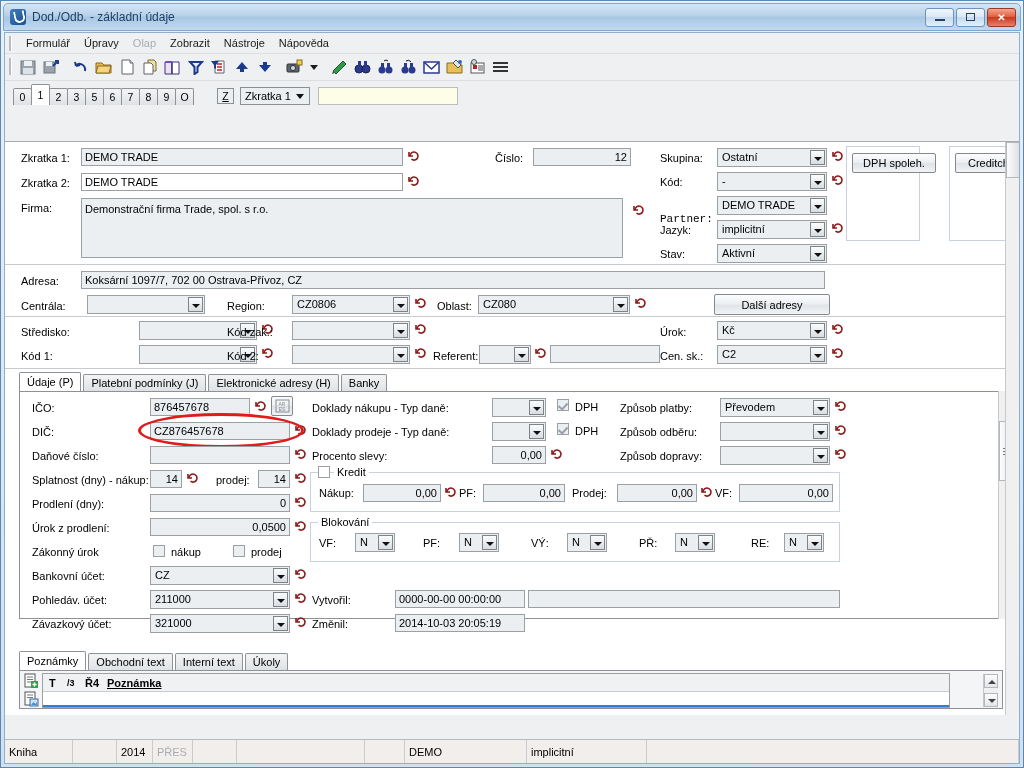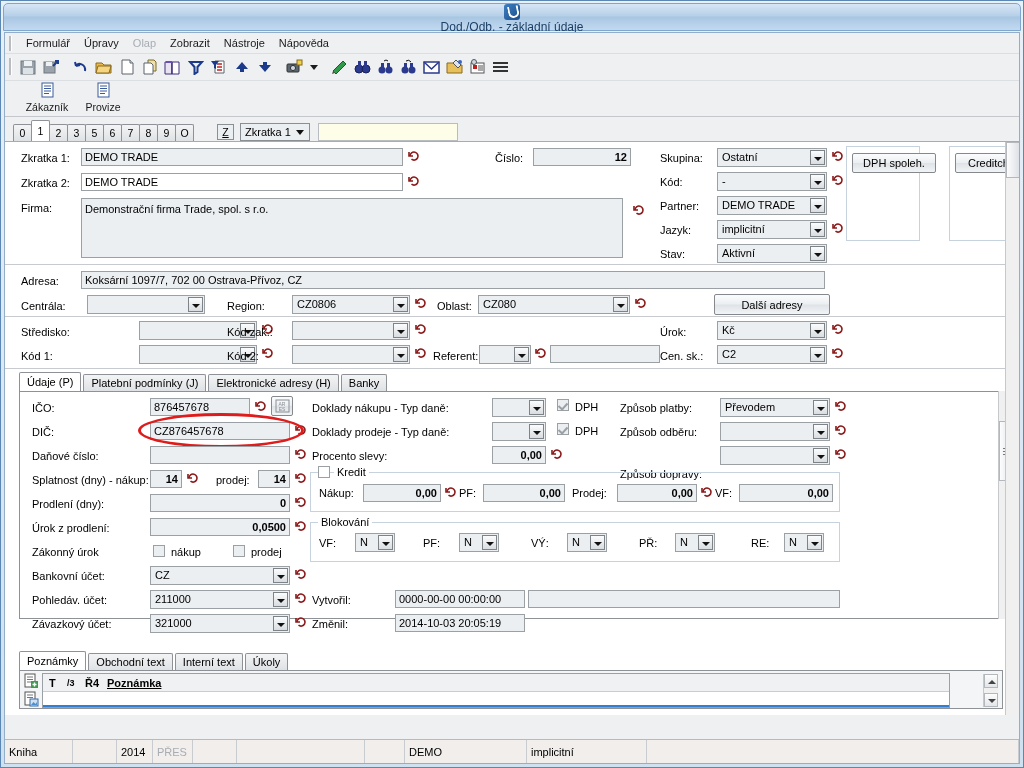--- a/index.html
+++ b/index.html
@@ -17,21 +17,21 @@
     background: linear-gradient(to bottom, #e8f0f8 0%, #cfe0f0 100%);
     border: 1px solid #5b87b5;
   }
 
   
   .titlebar {
     position: absolute; left: 2px; top: 2px; right: 2px; height: 28px;
     background: linear-gradient(to bottom, #d6e6f5 0%, #b7d0e8 45%, #a8c6e2 50%, #c2daf0 100%);
     border: 1px solid #7fa6cc;
     border-radius: 5px 5px 0 0;
-    display: flex; align-items: center; flex-direction: column;
+    display: flex; align-items: center;
   }
   .title-icon {
     width: 16px; height: 16px; margin-left: 6px; margin-right: 6px;
     background: linear-gradient(135deg,#3d7ec0,#1c4f8c);
     border-radius: 3px; position: relative; flex: none;
   }
   .title-icon:after {
     content: ""; position: absolute; left: 4px; top: 2px;
     width: 7px; height: 10px; border: 2px solid #fff;
     border-radius: 0 0 6px 6px; border-top: none; transform: rotate(-12deg);
@@ -116,21 +116,21 @@
               border-top:1px solid #a8acb0; }
   .grp { border-bottom: 1px solid #c7cbcf; position: relative; }
 
   .lbl { position:absolute; font-size:11px; color:#000; white-space:nowrap; }
 
   input.fld, .fld {
     position:absolute; background:#eceff2; border:1px solid #9ba0a5;
     font-family:"Liberation Sans", sans-serif; font-size:11px; color:#000;
     padding: 0 3px; height:18px; line-height:16px;
   }
-  .fld.num { text-align: right; font-weight: bold; }
+  .fld.num { text-align: right; }
   .fld.white { background:#fff; }
   .combo { position:absolute; height:19px; background:#eceff2; border:1px solid #9ba0a5;
            font-size:11px; line-height:17px; padding-left:4px; color:#000; }
   .combo .btn {
     position:absolute; right:1px; top:1px; width:15px; height:15px;
     border:1px solid #7e8388; background: linear-gradient(to bottom,#fbfcfd,#d9dde1);
   }
   .combo .btn:after { content:""; position:absolute; left:3px; top:6px;
     border-left:4px solid transparent; border-right:4px solid transparent; border-top:4px solid #111; }
 
@@ -364,40 +364,20 @@
       </div>
       <div class="tbbtn">
         <svg width="17" height="14">
             <rect x="1" y="2" width="15" height="2" fill="#333"></rect>
             <rect x="1" y="6" width="15" height="2" fill="#333"></rect>
             <rect x="1" y="10" width="15" height="2" fill="#333"></rect>
           </svg>
       </div>
     </div>
 
-    <div class="bigbar">
-      <div class="bigbtn">
-        <span class="ic">
-          <svg width="16" height="16">
-              <rect x="3" y="1" width="11" height="14" fill="#fff" stroke="#3a5a9a"></rect>
-              <path d="M5 4 h7 M5 6.5 h7 M5 9 h7 M5 11.5 h5" stroke="#3a5a9a"></path>
-            </svg>
-        </span>
-        <span>Zákazník</span>
-      </div>
-      <div class="bigbtn">
-        <span class="ic">
-          <svg width="16" height="16">
-              <rect x="3" y="1" width="11" height="14" fill="#fff" stroke="#3a5a9a"></rect>
-              <path d="M5 4 h7 M5 6.5 h7 M5 9 h7 M5 11.5 h5" stroke="#3a5a9a"></path>
-            </svg>
-        </span>
-        <span>Provize</span>
-      </div>
-    </div>
 
     <div class="tabstrip">
       <div class="ptab">0</div>
       <div class="ptab active">1</div>
       <div class="ptab">2</div>
       <div class="ptab">3</div>
       <div class="ptab">5</div>
       <div class="ptab">6</div>
       <div class="ptab">7</div>
       <div class="ptab">8</div>
@@ -461,21 +441,21 @@
           <span>-</span>
           <span class="btn"></span>
         </div>
         <span class="hist" style="left:827px;top:32px;">
           <svg width="12" height="13" viewBox="0 0 12 13">
               <path d="M2 6 a4 4 0 1 1 1.5 3.2" fill="none" stroke="#8b1a1a" stroke-width="1.6"></path>
               <path d="M1 2 v4 h4" fill="none" stroke="#8b1a1a" stroke-width="1.6"></path>
             </svg>
         </span>
 
-        <span class="lbl" style="left:655px;top:58px;">Partner:</span>
+        <span class="lbl" style="left:655px;top:71px;font-family:Liberation Mono, monospace;">Partner:</span>
         <div class="combo" style="left:712px;top:54px;width:110px;">
           <span>DEMO TRADE</span>
           <span class="btn"></span>
         </div>
 
         <span class="lbl" style="left:655px;top:82px;">Jazyk:</span>
         <div class="combo" style="left:712px;top:78px;width:110px;">
           <span>implicitní</span>
           <span class="btn"></span>
         </div>
@@ -788,21 +768,21 @@
             <span></span>
             <span class="btn"></span>
           </div>
           <span class="hist" style="left:815px;top:32px;">
             <svg width="12" height="13" viewBox="0 0 12 13">
                 <path d="M2 6 a4 4 0 1 1 1.5 3.2" fill="none" stroke="#8b1a1a" stroke-width="1.6"></path>
                 <path d="M1 2 v4 h4" fill="none" stroke="#8b1a1a" stroke-width="1.6"></path>
               </svg>
           </span>
 
-          <span class="lbl" style="left:600px;top:76px;text-align:right;">Způsob dopravy:</span>
+          <span class="lbl" style="left:600px;top:58px;text-align:right;">Způsob dopravy:</span>
           <div class="combo" style="left:700px;top:54px;width:110px;">
             <span></span>
             <span class="btn"></span>
           </div>
           <span class="hist" style="left:815px;top:56px;">
             <svg width="12" height="13" viewBox="0 0 12 13">
                 <path d="M2 6 a4 4 0 1 1 1.5 3.2" fill="none" stroke="#8b1a1a" stroke-width="1.6"></path>
                 <path d="M1 2 v4 h4" fill="none" stroke="#8b1a1a" stroke-width="1.6"></path>
               </svg>
           </span>

